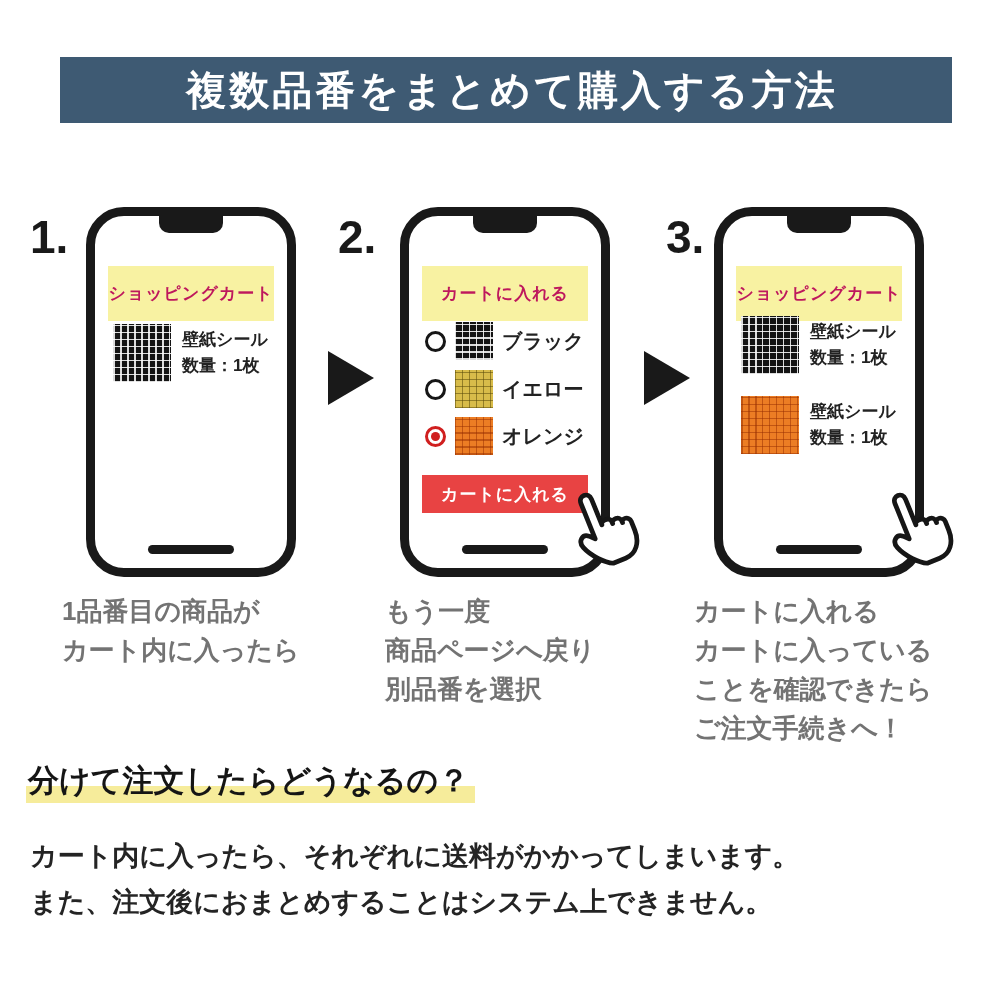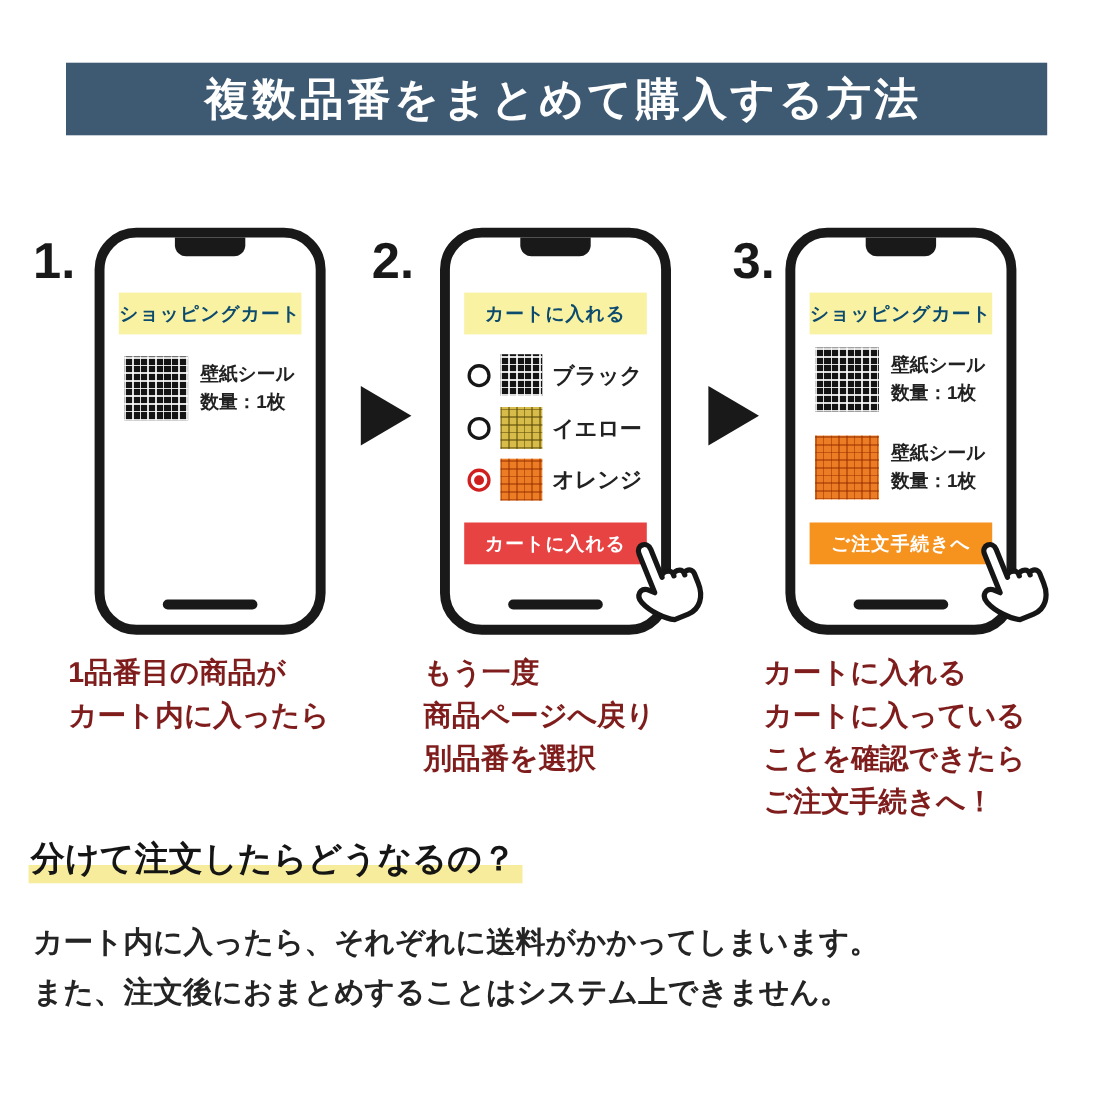--- a/index.html
+++ b/index.html
@@ -22,23 +22,23 @@
   .p1{left:86px; top:207px} .p2{left:400px; top:207px} .p3{left:714px; top:207px}
   .notch {
     position:absolute; left:50%; top:0; transform:translateX(-50%);
     width:64px; height:17px; background:#191919; border-radius:0 0 10px 10px;
   }
   .home-bar {
     position:absolute; left:50%; bottom:14px; transform:translateX(-50%);
     width:86px; height:9px; background:#191919; border-radius:5px;
   }
   .phone-header {
-    position:absolute; left:13px; right:13px; top:50px; height:38px; background:#f8f2a2;
+    position:absolute; left:13px; right:13px; top:50px; height:55px; background:#f8f2a2;
     display:flex; align-items:center; justify-content:center;
-    font-size:17px; font-weight:bold; letter-spacing:1px; color:#0c4a6e;
+    font-size:17px; font-weight:bold; letter-spacing:1px; color:#be185d;
   }
   .item-row { position:absolute; left:18px; right:8px; display:flex; align-items:center; gap:11px; }
   .item-text { font-size:17px; font-weight:bold; line-height:26px; color:#222; white-space:nowrap; }
 
   .swatch { width:58px; height:58px; flex:none; }
   .swatch.sm { width:38px; height:38px; }
   .swatch.black {
     background-color:#141414;
     background-image:
       repeating-linear-gradient(0deg, rgba(255,255,255,.85) 0 1.5px, transparent 1.5px 7px),
@@ -77,21 +77,21 @@
     position:absolute; width:0; height:0;
     border-top:27px solid transparent; border-bottom:27px solid transparent;
     border-left:46px solid #191919;
   }
   .a1{left:328px; top:351px} .a2{left:644px; top:351px}
 
   .hand { position:absolute; width:76px; height:86px; }
   .hand2{ left:566px; top:482px; transform:rotate(-22deg); }
   .hand3{ left:880px; top:482px; transform:rotate(-22deg); }
 
-  .caption { position:absolute; font-size:26px; line-height:39px; font-weight:600; color:#7f1d1d; }
+  .caption { position:absolute; font-size:26px; line-height:39px; font-weight:600; color:#737373; }
   .c1{left:62px; top:592px} .c2{left:385px; top:592px} .c3{left:694px; top:592px}
 
   .note-heading { position:absolute; left:26px; top:760px; font-size:31px; font-weight:bold; color:#151515; }
   .note-heading .hl { background:linear-gradient(transparent 58%, #f6ec9b 58%); padding:0 6px 5px 2px;font-family:Liberation Serif, serif; }
 
   .note-body { position:absolute; left:30px; top:833px; font-size:27px; line-height:46px; font-weight:600; color:#242424; }
 </style>
 </head>
 <body>
 
@@ -160,21 +160,20 @@
       </div>
     </div>
     <div class="item-row" style="top:180px">
       <div class="swatch orange"></div>
       <div class="item-text">
         <div>壁紙シール</div>
         <div>数量：1枚</div>
       </div>
     </div>
 
-    <button class="cta orange">ご注文手続きへ</button>
     <div class="home-bar"></div>
   </div>
 
   <svg class="hand hand3" viewBox="0 0 80 90">
     <path d="M34 86 C26 82 15 70 11 59 C8 51 15 45 21 50 L26 55 L26 15 C26 6 38 6 38 15 L38 44 C38 39 49 39 49 45 L49 47 C49 42 59 42 59 48 L59 50 C59 45 68 46 68 52 L68 62 C68 76 60 86 48 86 Z" fill="#ffffff" stroke="#161616" stroke-width="5" stroke-linejoin="round" stroke-linecap="round"></path>
   </svg>
 
   <div class="caption c1">
     <div>1品番目の商品が</div>
     <div>カート内に入ったら</div>

